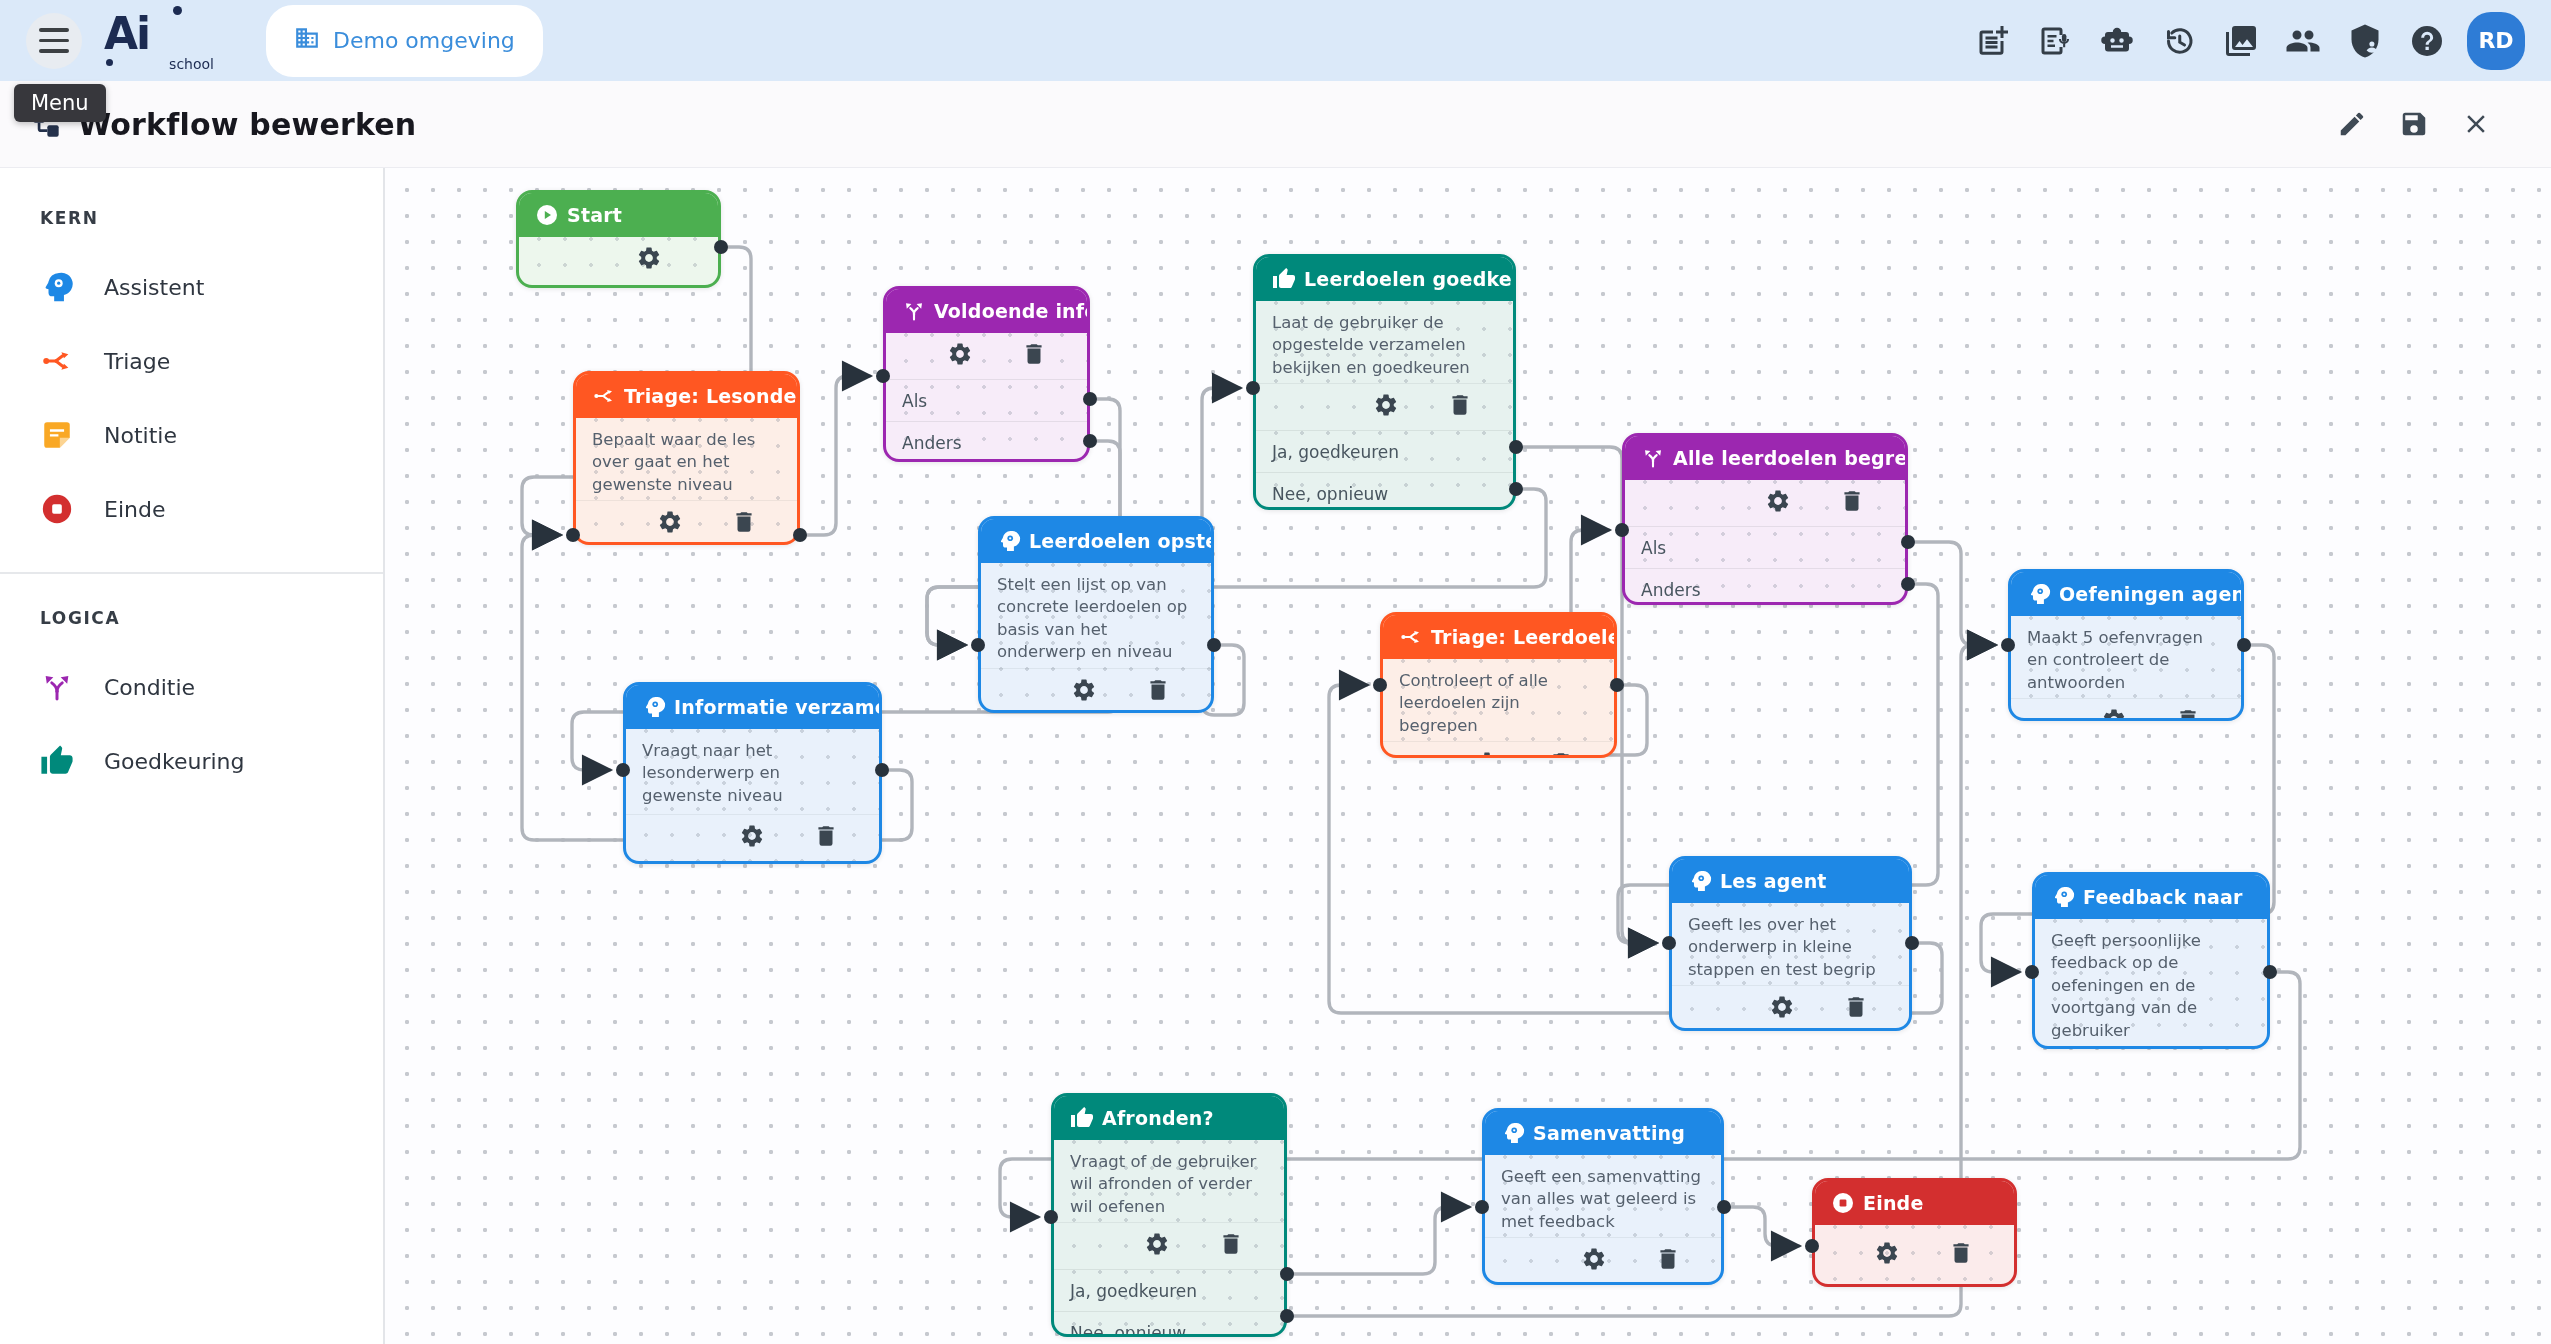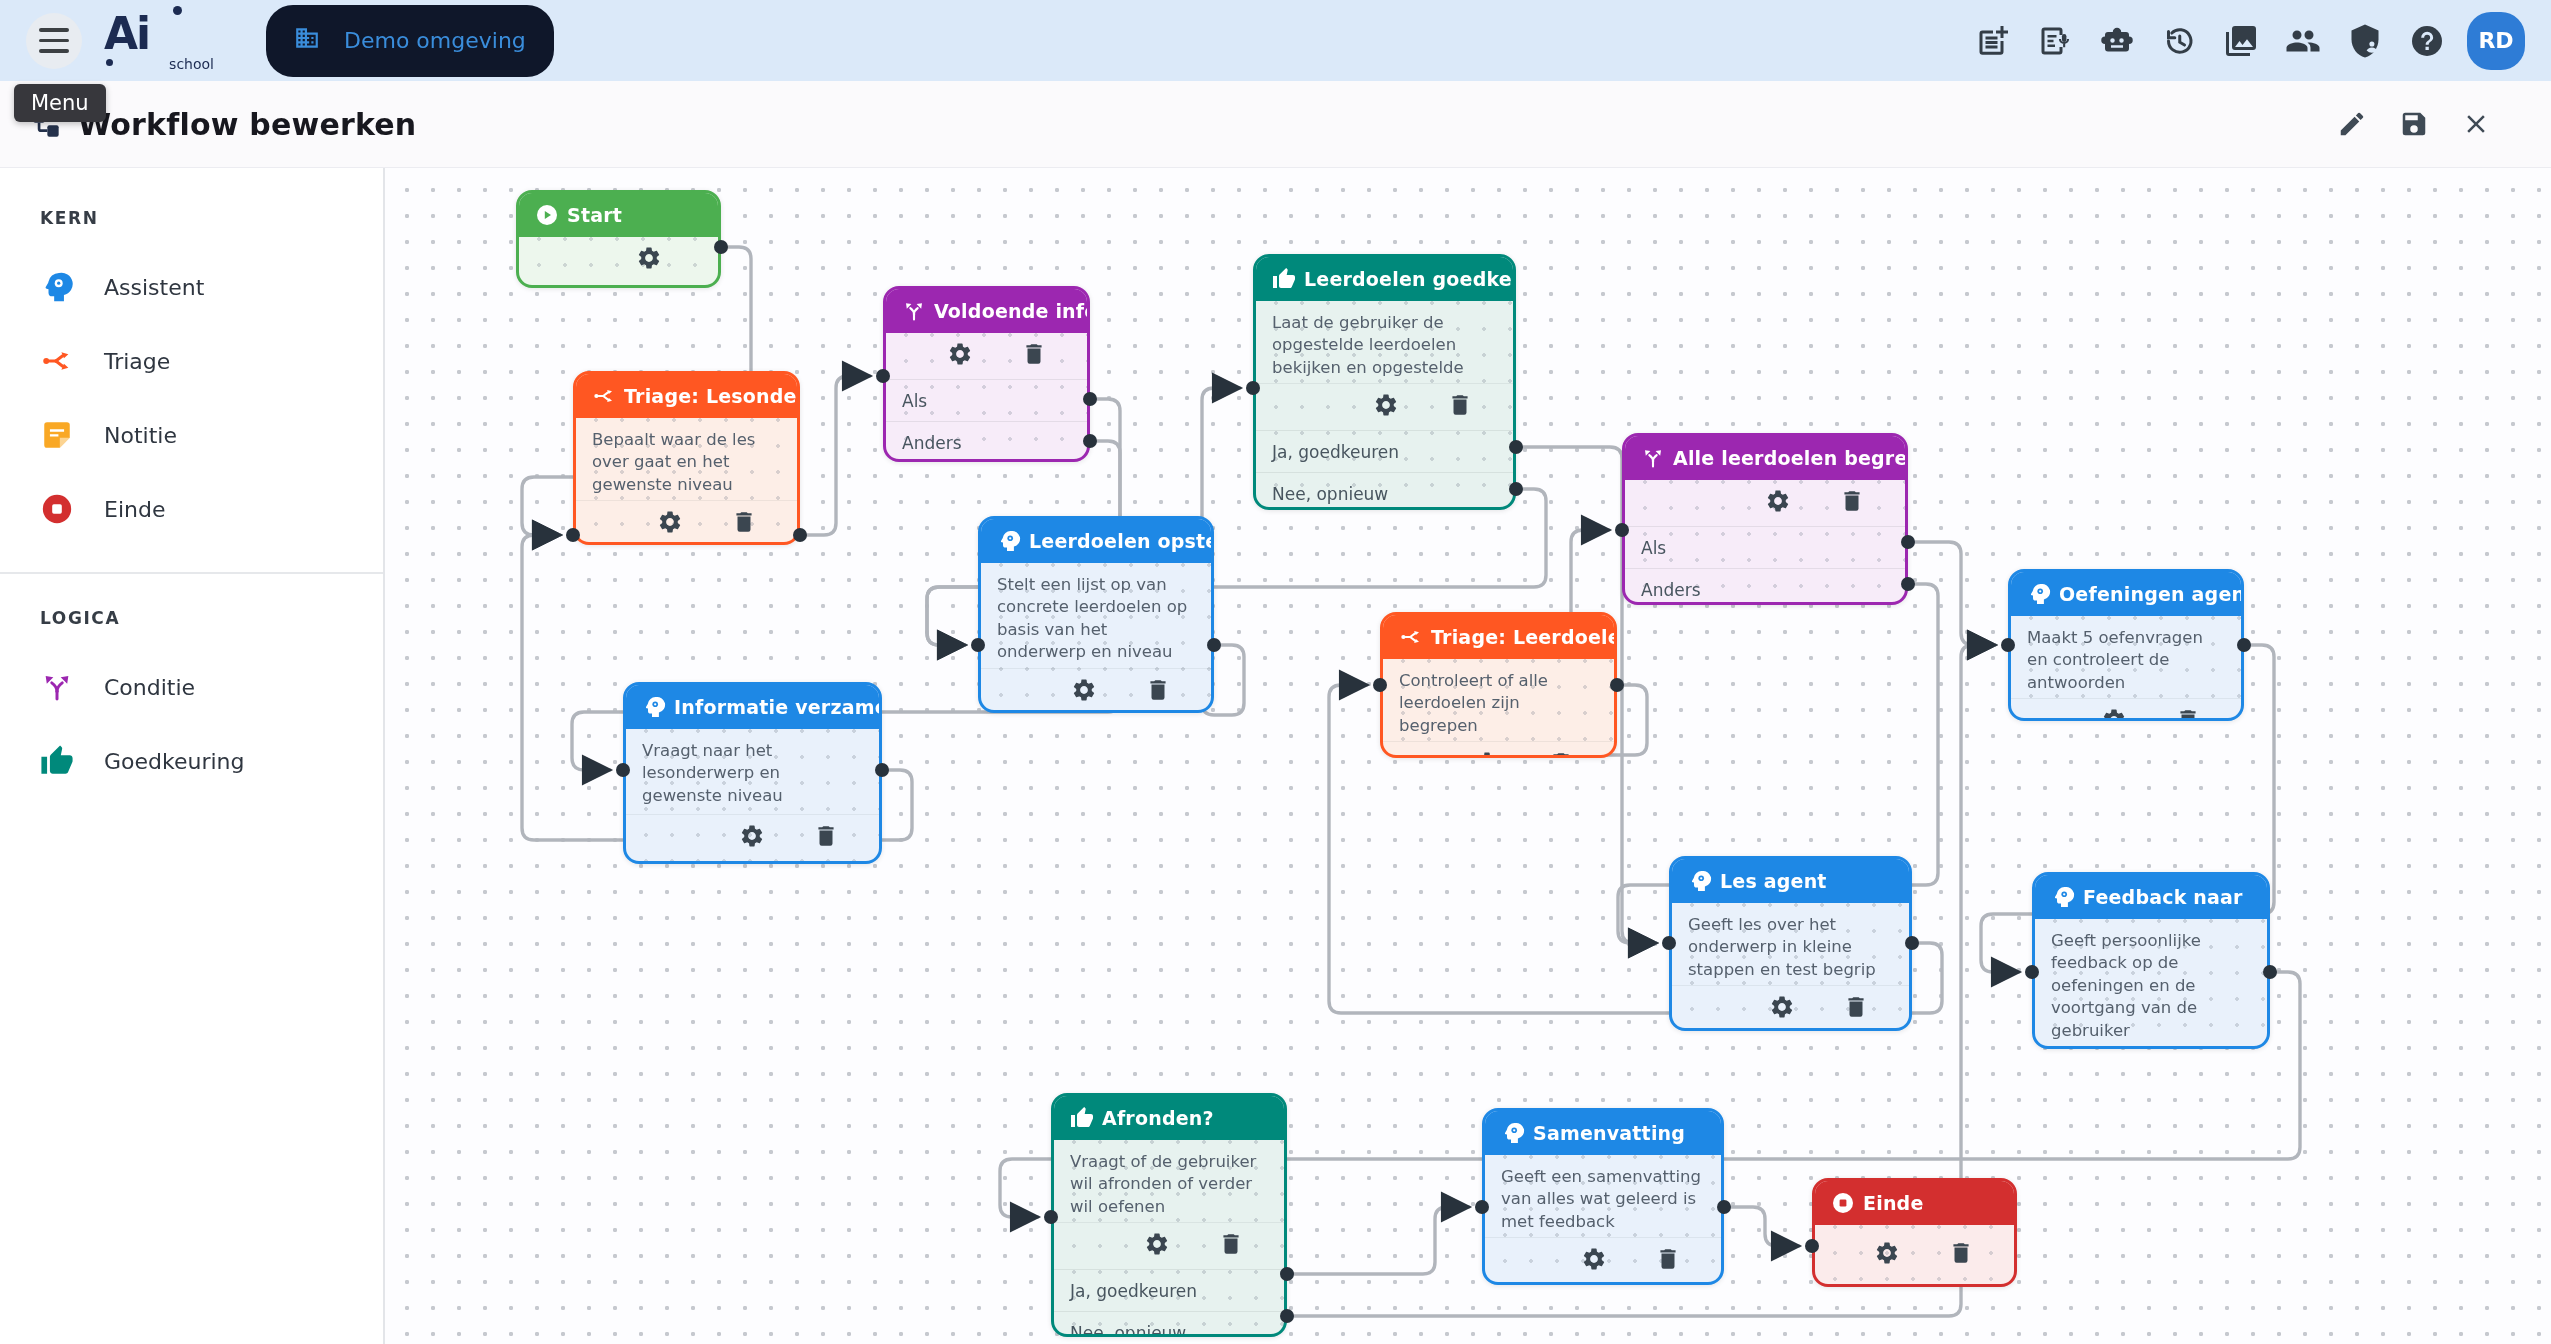--- a/index.html
+++ b/index.html
@@ -10,22 +10,22 @@
   .topbar { position:absolute; left:0; top:0; width:2551px; height:81px;
             background:#dbe9f9; display:flex; align-items:center; padding:0 26px; z-index:30; }
   .hamburger { width:56px; height:56px; border-radius:50%; background:#e8ecf1;
                display:flex; flex-direction:column; justify-content:center; align-items:center; gap:7px; cursor:pointer; }
   .hamburger span { width:30px; height:3.6px; background:#3c4043; border-radius:2px; }
   .logo { margin-left:22px; position:relative; width:104px; height:66px; }
   .logo .main { font-size:44px; font-weight:800; color:#1c2b52; letter-spacing:-2px; }
   .logo .sub  { position:absolute; right:-6px; bottom:2px; font-size:14px; color:#1c2b52; font-weight:500; }
   .logo .dot1 { position:absolute; width:9px; height:9px; border-radius:50%; background:#1c2b52; right:26px; top:-2px; }
   .logo .dot2 { position:absolute; width:7px; height:7px; border-radius:50%; background:#1c2b52; left:2px; bottom:8px; }
-  .env-chip { margin-left:58px; height:72px; border-radius:27px; background:#0f172a; color:#3a8ddb;
-              display:flex; align-items:center; gap:24px; padding:0 28px; font-size:22px; cursor:pointer; }
+  .env-chip { margin-left:58px; height:72px; border-radius:27px; background:#ffffff; color:#3a8ddb;
+              display:flex; align-items:center; gap:13px; padding:0 28px; font-size:22px; cursor:pointer; }
   .env-chip svg { width:26px; height:26px; }
   .tb-spacer { flex:1; }
   .tb-actions { display:flex; align-items:center; gap:26px; margin-right:22px; }
   .tb-icon { width:36px; height:36px; color:#333d47; cursor:pointer; }
   .tb-icon svg { width:36px; height:36px; display:block; }
   .avatar { width:58px; height:58px; border-radius:24px; background:#2e7cd6; color:#fff;
             display:flex; align-items:center; justify-content:center; font-size:22px; font-weight:700; cursor:pointer; }
 
   
   .pageheader { position:absolute; left:0; top:81px; width:2551px; height:87px; background:#fbfafc;
@@ -367,21 +367,21 @@
     </div>
     <div class="node t-approval has-desc" style="left: 868px; top: 86px; width: 263px; height: 256px; --hdr: #00897b; --body: #e7f2ef;">
       <div class="node-header">
         <span class="nh-icon">
           <svg viewBox="0 0 24 24" aria-hidden="true">
             <path fill="#ffffff" d="M1 21h4V9H1v12zM23 10c0-1.1-.9-2-2-2h-6.31l.95-4.57.03-.32c0-.41-.17-.79-.44-1.06L14.17 1 7.59 7.59C7.22 7.95 7 8.45 7 9v10c0 1.1.9 2 2 2h9c.83 0 1.54-.5 1.84-1.22l3.02-7.05c.09-.23.14-.47.14-.73v-2z"></path>
           </svg>
         </span>
         <span class="nh-title">Leerdoelen goedkeuren</span>
       </div>
-      <div class="node-desc">Laat de gebruiker de opgestelde leerdoelen bekijken en opgestelde</div>
+      <div class="node-desc">Laat de gebruiker de opgestelde verzamelen bekijken en goedkeuren</div>
       <div class="node-actions">
         <span class="act">
           <svg viewBox="0 0 24 24" aria-hidden="true">
             <path fill="#3b4650" d="M19.14 12.94c.04-.3.06-.61.06-.94 0-.32-.02-.64-.07-.94l2.03-1.58a.49.49 0 0 0 .12-.61l-1.92-3.32a.49.49 0 0 0-.59-.22l-2.39.96c-.5-.38-1.03-.7-1.62-.94l-.36-2.54a.48.48 0 0 0-.48-.41h-3.84c-.24 0-.43.17-.47.41l-.36 2.54c-.59.24-1.13.57-1.62.94l-2.39-.96a.49.49 0 0 0-.59.22L2.74 8.87c-.12.21-.08.47.12.61l2.03 1.58c-.05.3-.09.63-.09.94s.02.64.07.94l-2.03 1.58a.49.49 0 0 0-.12.61l1.92 3.32c.12.22.37.29.59.22l2.39-.96c.5.38 1.03.7 1.62.94l.36 2.54c.05.24.24.41.48.41h3.84c.24 0 .44-.17.47-.41l.36-2.54c.59-.24 1.13-.56 1.62-.94l2.39.96c.22.08.47 0 .59-.22l1.92-3.32c.12-.22.07-.47-.12-.61l-2.01-1.58zM12 15.6c-1.98 0-3.6-1.62-3.6-3.6s1.62-3.6 3.6-3.6 3.6 1.62 3.6 3.6-1.62 3.6-3.6 3.6z"></path>
           </svg>
         </span>
         <span class="act">
           <svg viewBox="0 0 24 24" aria-hidden="true">
             <path fill="#3b4650" d="M6 19a2 2 0 0 0 2 2h8a2 2 0 0 0 2-2V7H6v12zM19 4h-3.5l-1-1h-5l-1 1H5v2h14V4z"></path>
           </svg>

